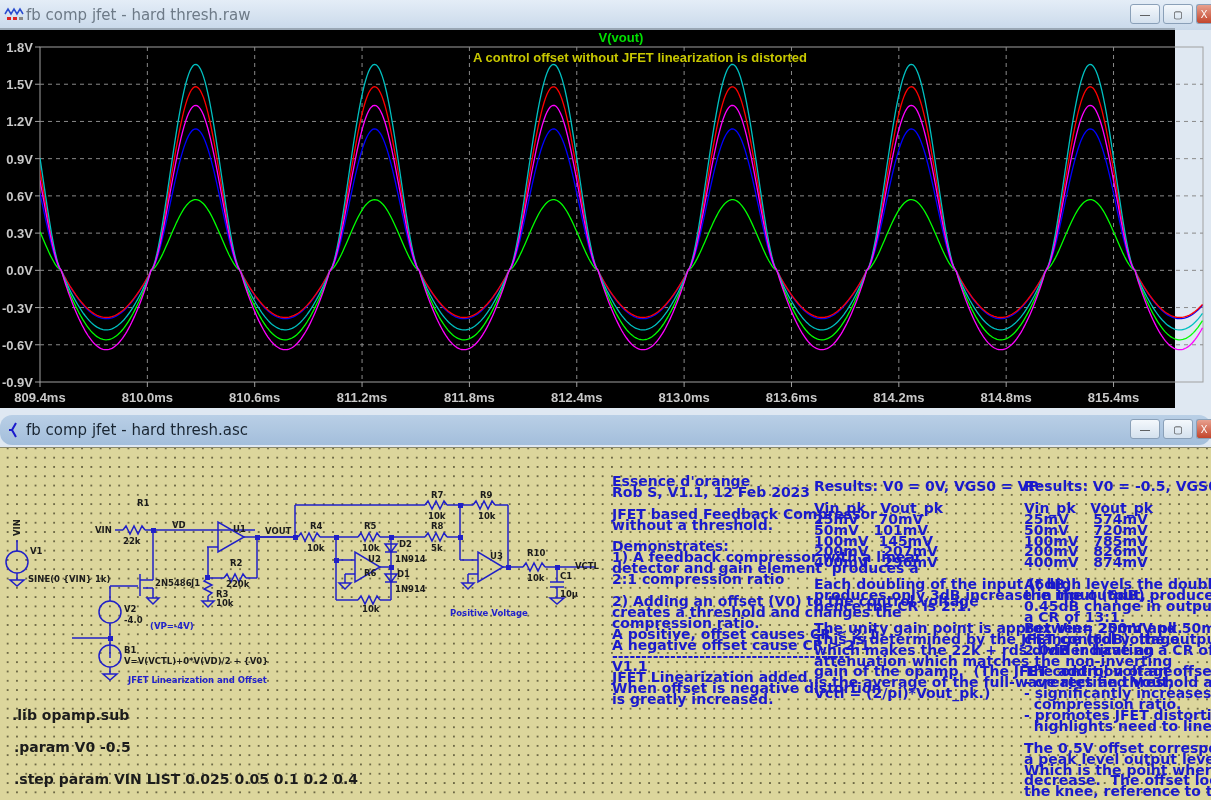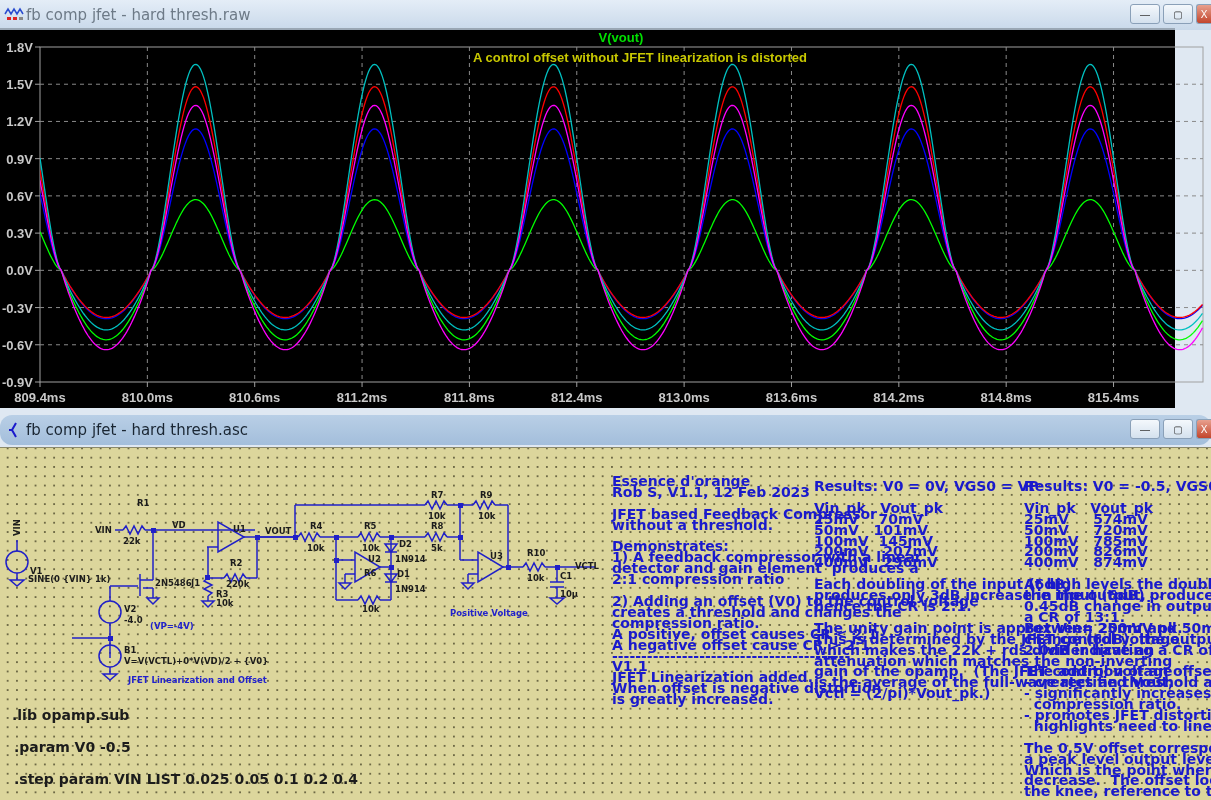--- a/index.html
+++ b/index.html
@@ -236,21 +236,21 @@
       <rect x="389" y="117" width="5" height="5"></rect>
       <rect x="458" y="55" width="5" height="5"></rect>
       <rect x="458" y="87" width="5" height="5"></rect>
       <rect x="506" y="117" width="5" height="5"></rect>
       <rect x="555" y="117" width="5" height="5"></rect>
       <rect x="108" y="188" width="5" height="5"></rect>
     </g>
   </svg>
 
   <span class="lbl" style="left:12px;top:88px;transform:rotate(-90deg);transform-origin:left top;">VIN</span>
-  <span class="lbl" style="left:30px;top:98px;margin-top:20px;">V1</span>
+  <span class="lbl" style="left:30px;top:98px;">V1</span>
   <span class="lbl" style="left:28px;top:126px;">SINE(0 {VIN} 1k)</span>
   <span class="lbl" style="left:95px;top:77px;">VIN</span>
   <span class="lbl" style="left:125px;top:50px;margin-left:12px;">R1</span>
   <span class="lbl" style="left:123px;top:88px;">22k</span>
   <span class="lbl" style="left:172px;top:72px;">VD</span>
   <span class="lbl" style="left:233px;top:76px;">U1</span>
   <span class="lbl" style="left:265px;top:78px;">VOUT</span>
   <span class="lbl" style="left:230px;top:110px;">R2</span>
   <span class="lbl" style="left:226px;top:131px;">220k</span>
   <span class="lbl" style="left:216px;top:141px;">R3</span>

